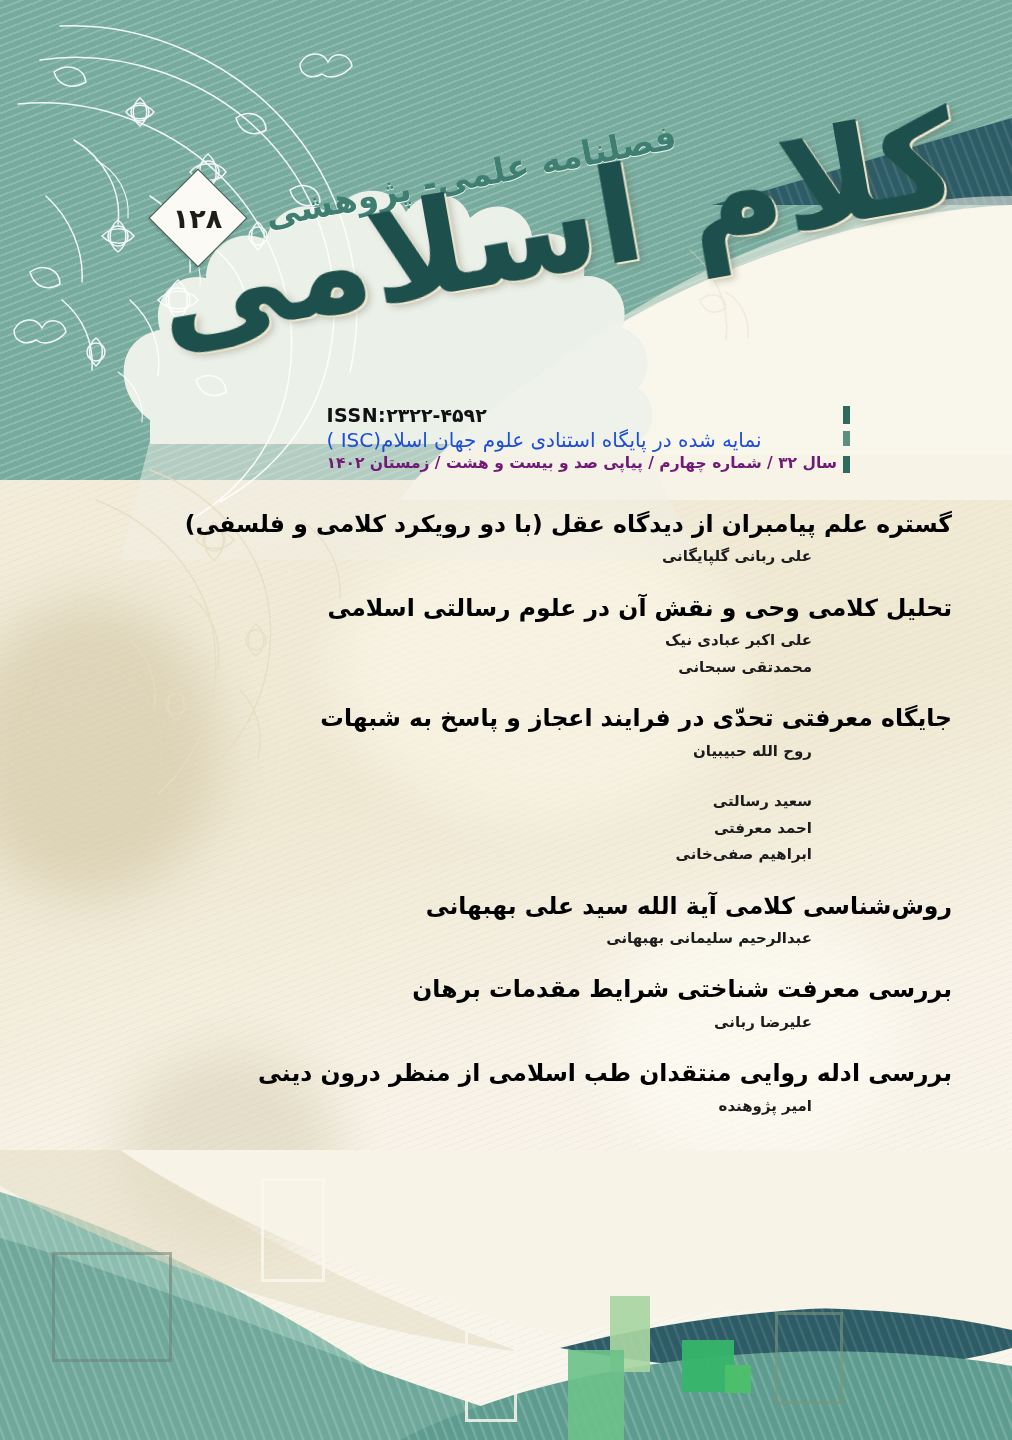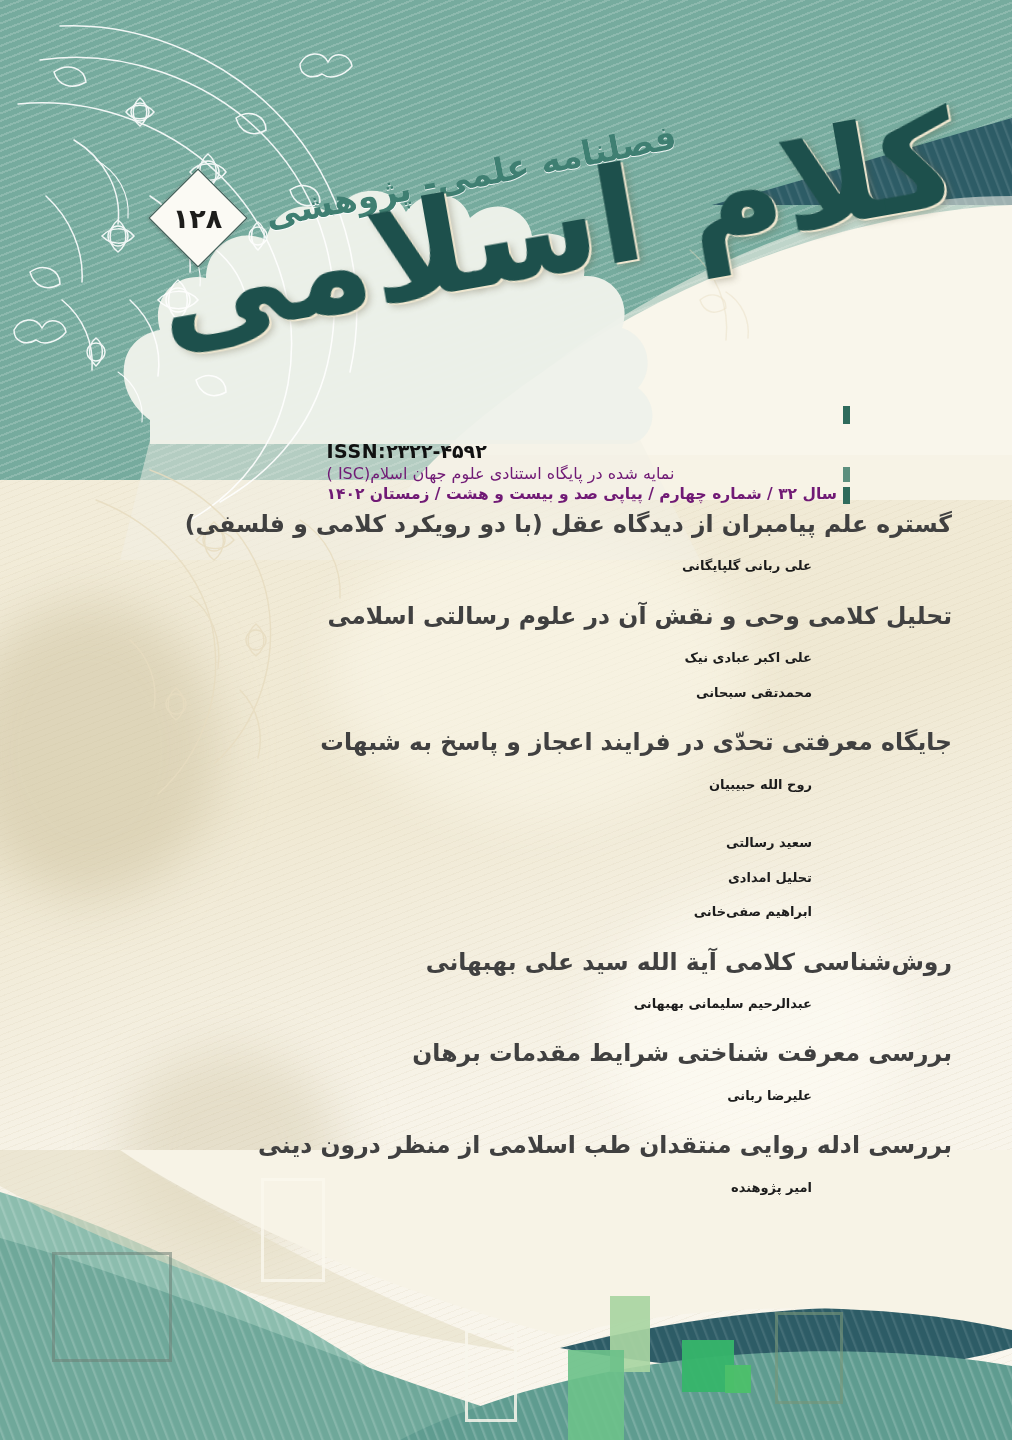--- a/index.html
+++ b/index.html
@@ -46,32 +46,32 @@
     font-size:132px; font-weight:700; line-height:1;
     text-shadow:2px 2px 0 #efe6cf, 4px 4px 7px rgba(90,80,50,.30); }
 
   
   .issn-wrap { position:absolute; right:175px; top:404px; text-align:right;
     direction:rtl; }
   .issn-row { position:relative; display:flex; align-items:center;
     justify-content:flex-end; margin-bottom:2px; }
   .issn-bar { position:absolute; right:-13px; width:7px; background:#2f6b5c; }
   .issn-line1 { font-size:19px; font-weight:700; color:#111; letter-spacing:.5px;
-    direction:ltr; font-family:"DejaVu Sans",sans-serif;margin-top:36px; }
-  .issn-line2 { font-size:16px; color:#701a75;text-align:center; }
+    direction:ltr; font-family:"DejaVu Sans",sans-serif; }
+  .issn-line2 { font-size:20px; color:#1d4ed8;text-align:center; }
   .issn-line3 { font-size:15.5px; color:#701a75; font-weight:600; }
 
   
   .articles { position:absolute; right:60px; top:508px; width:905px;
     direction:rtl; text-align:right; }
   .article { margin-bottom:4px; }
-  .art-title { font-size:23.5px; font-weight:700; color:#404040;
+  .art-title { font-size:23.5px; font-weight:700; color:#000000;
     line-height:1.42; padding-left:40px; }
-  .art-author { font-size:13px; color:#1c1c1c; font-weight:600;
-    margin-top:15px; margin-right:140px; line-height:1.5; }
+  .art-author { font-size:15px; color:#1c1c1c; font-weight:600;
+    margin-top:4px; margin-right:140px; line-height:1.5; }
   .art-gap { height:20px; }
 
   .honor { font-size:14px; vertical-align:super; }
 
   
   .rect { position:absolute; }
 </style>
 </head>
 <body>
 
@@ -288,21 +288,21 @@
     <div class="art-gap"></div>
 
     <div class="article">
       <div class="art-title">جایگاه معرفتی تحدّی در فرایند اعجاز و پاسخ به شبهات</div>
       <div class="art-author">روح الله حبیبیان</div>
     </div>
     <div class="art-gap"></div>
 
     <div class="article">
       <div class="art-author">سعید رسالتی</div>
-      <div class="art-author">تحلیل امدادی</div>
+      <div class="art-author">احمد معرفتی</div>
       <div class="art-author">ابراهیم صفی‌خانی</div>
     </div>
     <div class="art-gap"></div>
 
     <div class="article">
       <div class="art-title">روش‌شناسی کلامی آیة الله سید علی بهبهانی</div>
       <div class="art-author">عبدالرحیم سلیمانی بهبهانی</div>
     </div>
     <div class="art-gap"></div>
 

